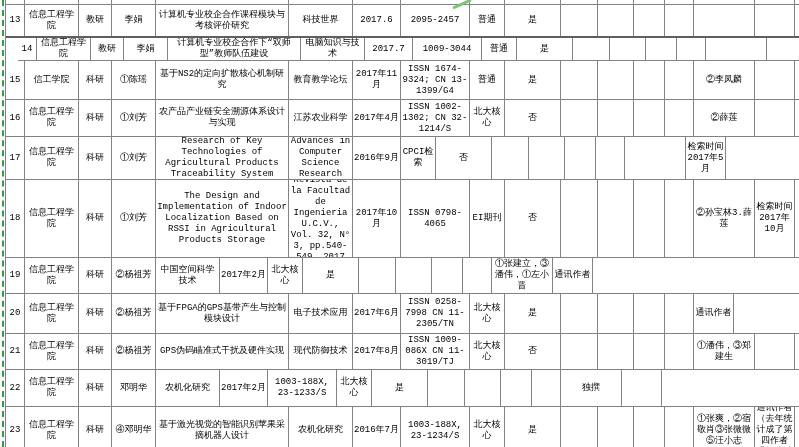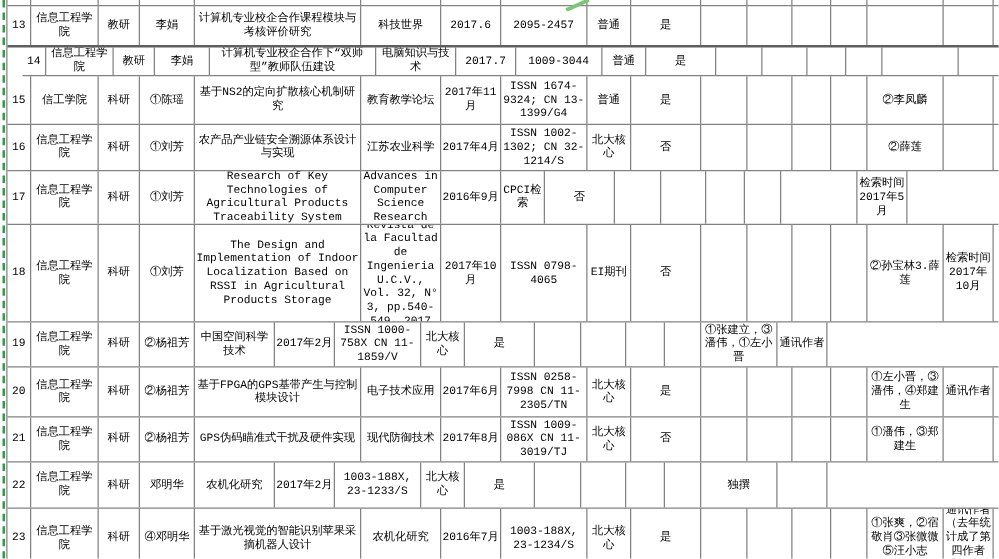--- a/index.html
+++ b/index.html
@@ -174,21 +174,20 @@
       <div class="cell c15">检索时间2017年10月</div>
     </div>
 
     <div class="row" style="height: 36px;">
       <div class="cell c0">19</div>
       <div class="cell c1">信息工程学院</div>
       <div class="cell c2">科研</div>
       <div class="cell c3">②杨祖芳</div>
       <div class="cell c5">中国空间科学技术</div>
       <div class="cell c6">2017年2月</div>
-      <div class="cell c7">ISSN 1000-758X CN 11-1859/V</div>
       <div class="cell c8">北大核心</div>
       <div class="cell c9">是</div>
       <div class="cell c10"></div>
       <div class="cell c11"></div>
       <div class="cell c12"></div>
       <div class="cell c13"></div>
       <div class="cell c14">①张建立，③潘伟，①左小晋</div>
       <div class="cell c15">通讯作者</div>
     </div>
 
@@ -200,21 +199,20 @@
       <div class="cell c4">基于FPGA的GPS基带产生与控制模块设计</div>
       <div class="cell c5">电子技术应用</div>
       <div class="cell c6">2017年6月</div>
       <div class="cell c7">ISSN 0258-7998 CN 11-2305/TN</div>
       <div class="cell c8">北大核心</div>
       <div class="cell c9">是</div>
       <div class="cell c10"></div>
       <div class="cell c11"></div>
       <div class="cell c12"></div>
       <div class="cell c13"></div>
-      <div class="cell c14">①左小晋，③潘伟，④郑建生</div>
       <div class="cell c15">通讯作者</div>
     </div>
 
     <div class="row" style="height: 36px;">
       <div class="cell c0">21</div>
       <div class="cell c1">信息工程学院</div>
       <div class="cell c2">科研</div>
       <div class="cell c3">②杨祖芳</div>
       <div class="cell c4">GPS伪码瞄准式干扰及硬件实现</div>
       <div class="cell c5">现代防御技术</div>

